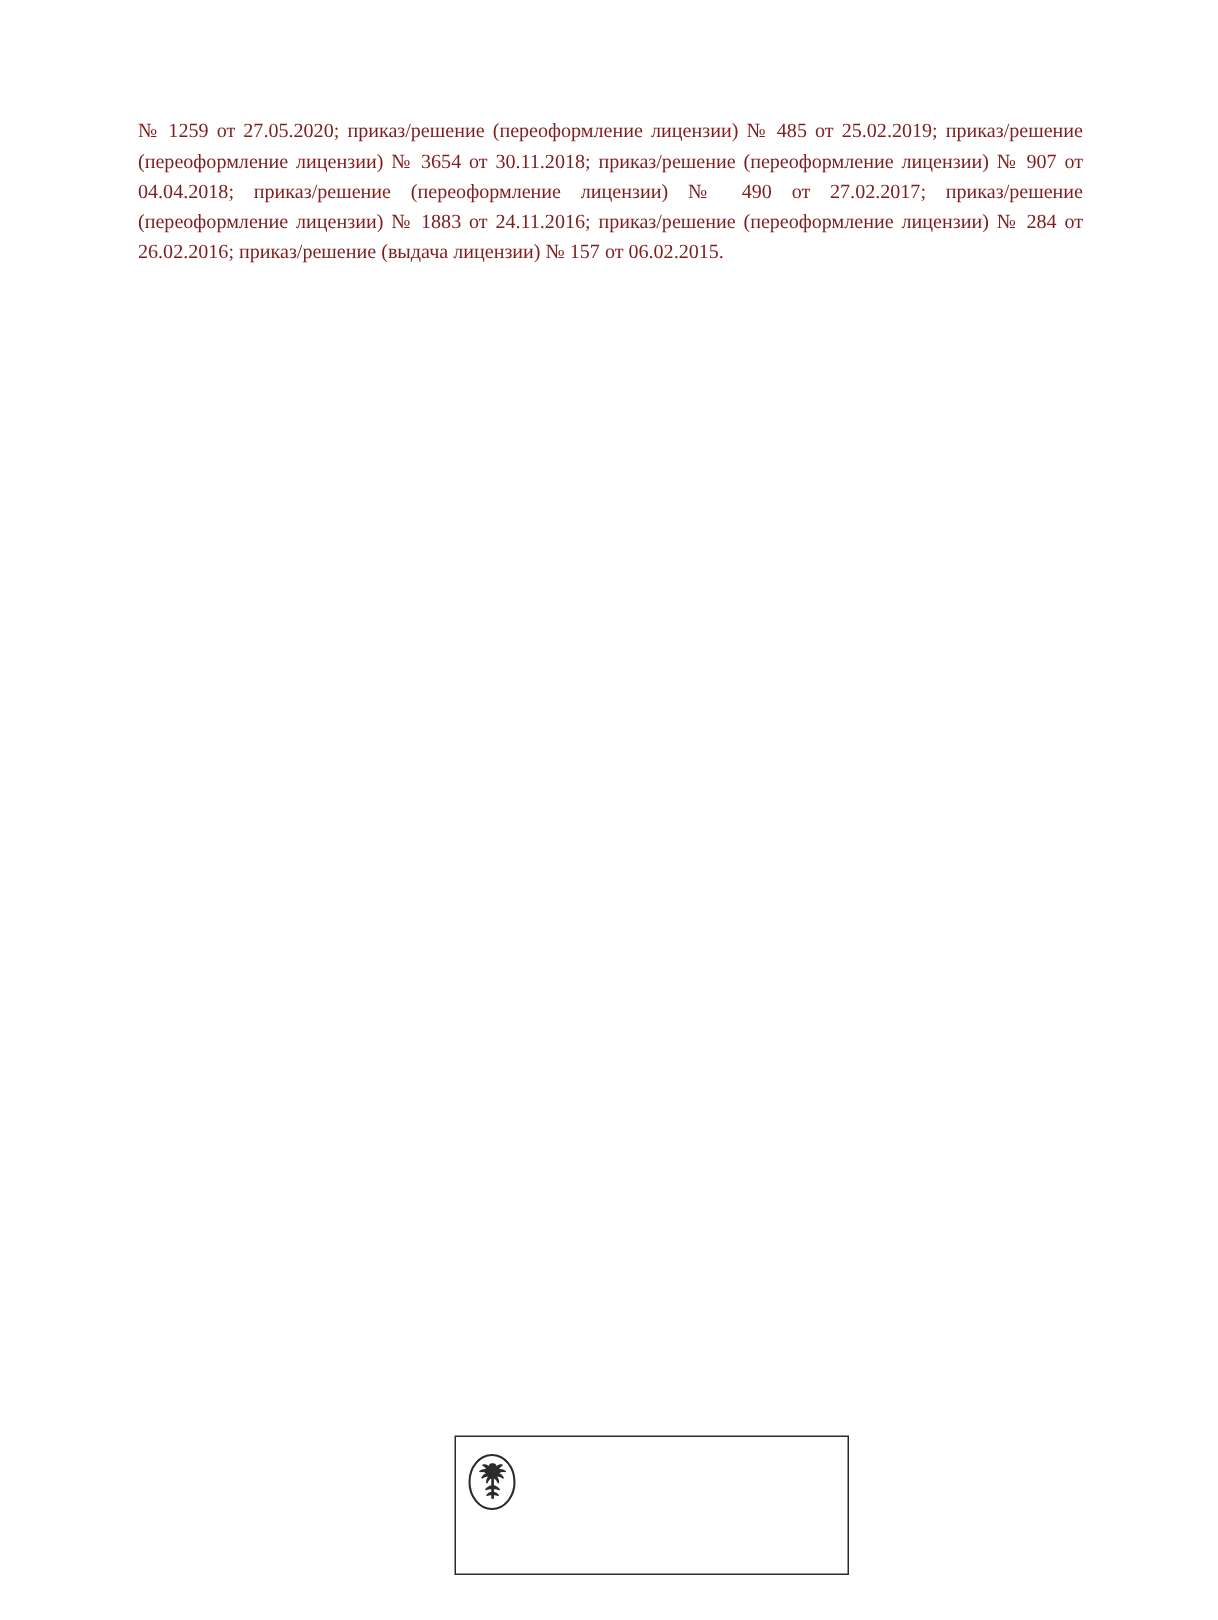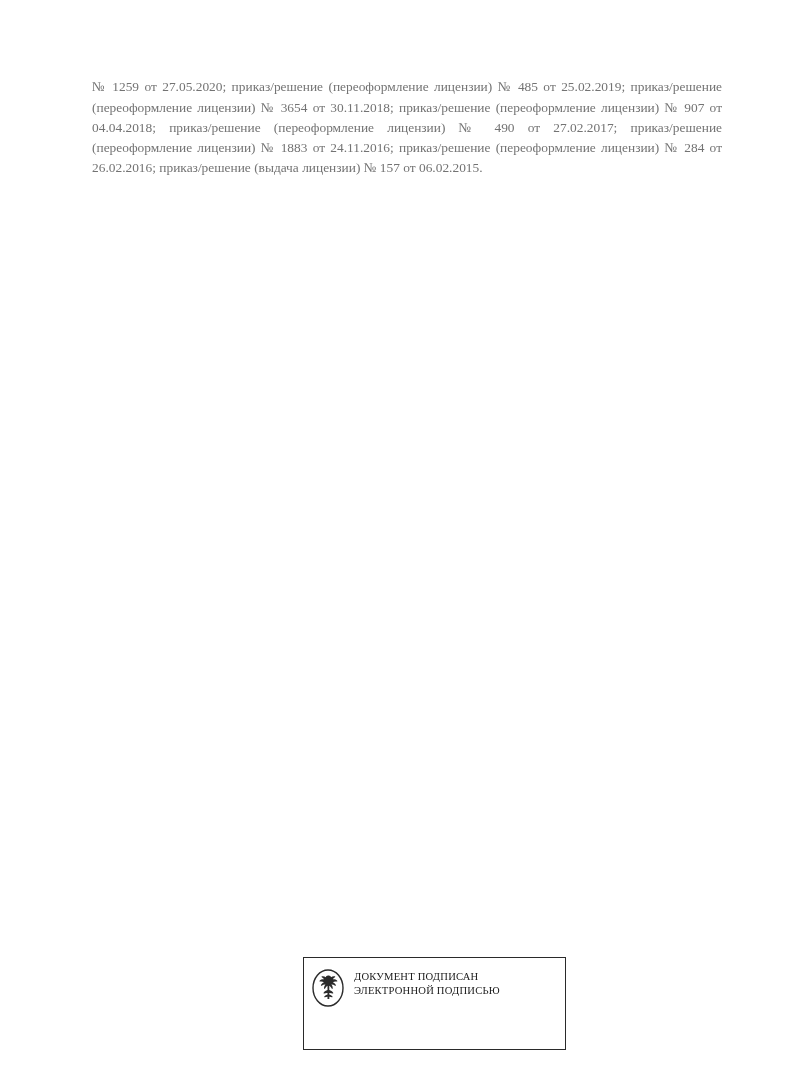--- a/index.html
+++ b/index.html
@@ -24,21 +24,21 @@
   .body-text {
     position: absolute;
     left: 92px;
     top: 64px;
     width: 630px;
     font-size: 13.4px;
     line-height: 20.2px;
     text-align: justify;
     text-justify: inter-word;
     white-space: pre-wrap;
-    color: #737373;
+    color: #7f1d1d;
   }
   .note-text {
     position: absolute;
     left: 92px;
     top: 208px;
     width: 630px;
     font-size: 13.4px;
     line-height: 20.2px;
     text-align: justify;
     white-space: pre-wrap;
@@ -95,20 +95,16 @@
 
 
   <div class="signature-stamp">
     <div class="stamp-inner">
       <svg class="emblem" viewBox="0 0 36 40" xmlns="http://www.w3.org/2000/svg">
         <g fill="#2b2b2b">
           <ellipse cx="18" cy="20" rx="15" ry="18" fill="none" stroke="#2b2b2b" stroke-width="1.4"></ellipse>
           <path d="M18 7.5c-1.2 0-2 .8-2.2 1.8-1.1-.9-2.6-1.4-3.9-1-.5.2-.4.8 0 1 1 .5 1.7 1.2 2.1 2-1.6-.2-3.3.3-4.4 1.4-.4.4 0 .9.5.8 1.5-.3 2.9 0 3.9.7-1.4.5-2.6 1.6-3.1 3-.2.5.4.8.8.5 1.2-.9 2.5-1.3 3.7-1.2-1 1.1-1.5 2.6-1.3 4 .1.5.8.6 1 .1.5-1.3 1.4-2.3 2.4-2.9v4.4c-1.6.4-3 1.3-3.9 2.6-.3.4.1 1 .6.8 1.1-.5 2.2-.7 3.3-.6v1.6c-1.3.3-2.4 1-3.2 2-.3.4.1 1 .6.8 1-.4 1.9-.6 2.6-.5v2.3h1.8v-2.3c.8-.1 1.7.1 2.6.5.5.2.9-.4.6-.8-.8-1-1.9-1.7-3.2-2v-1.6c1.1-.1 2.2.1 3.3.6.5.2.9-.4.6-.8-.9-1.3-2.3-2.2-3.9-2.6v-4.4c1 .6 1.9 1.6 2.4 2.9.2.5.9.4 1-.1.2-1.4-.3-2.9-1.3-4 1.2-.1 2.5.3 3.7 1.2.4.3 1 0 .8-.5-.5-1.4-1.7-2.5-3.1-3 1-.7 2.4-1 3.9-.7.5.1.9-.4.5-.8-1.1-1.1-2.8-1.6-4.4-1.4.4-.8 1.1-1.5 2.1-2 .4-.2.5-.8 0-1-1.3-.4-2.8.1-3.9 1-.2-1-1-1.8-2.2-1.8z"></path>
         </g>
       </svg>
-      <div class="stamp-lines">
-        <div>ДОКУМЕНТ ПОДПИСАН</div>
-        <div>ЭЛЕКТРОННОЙ ПОДПИСЬЮ</div>
-      </div>
     </div>
   </div>
 
 </div>
 
 </body></html>

